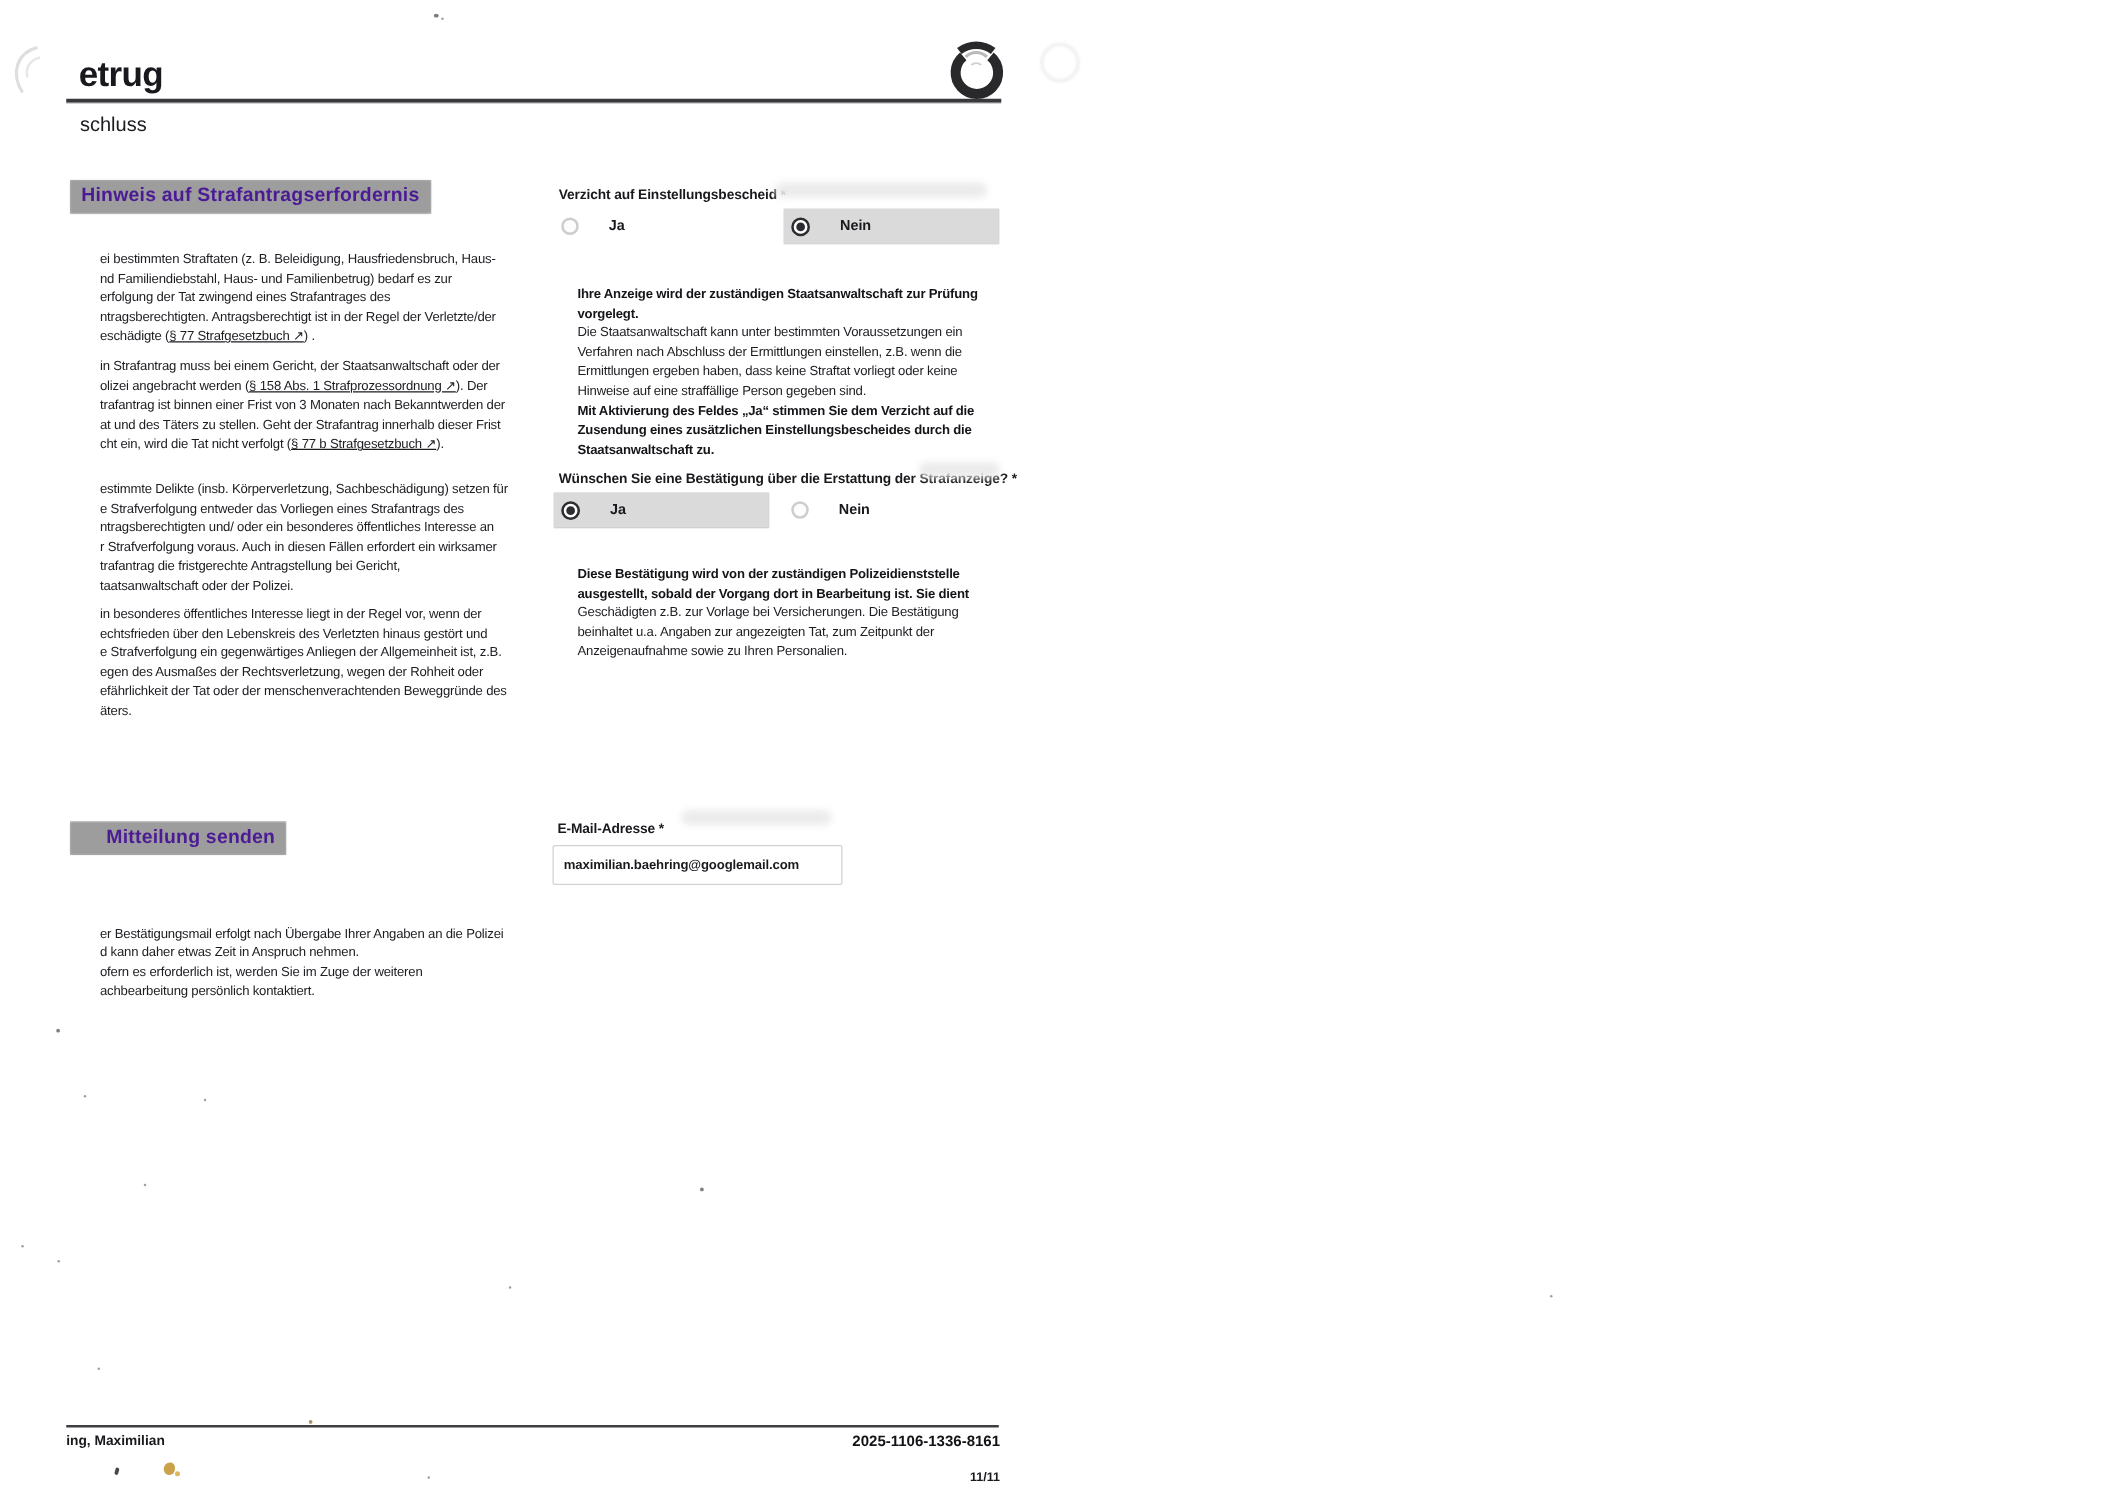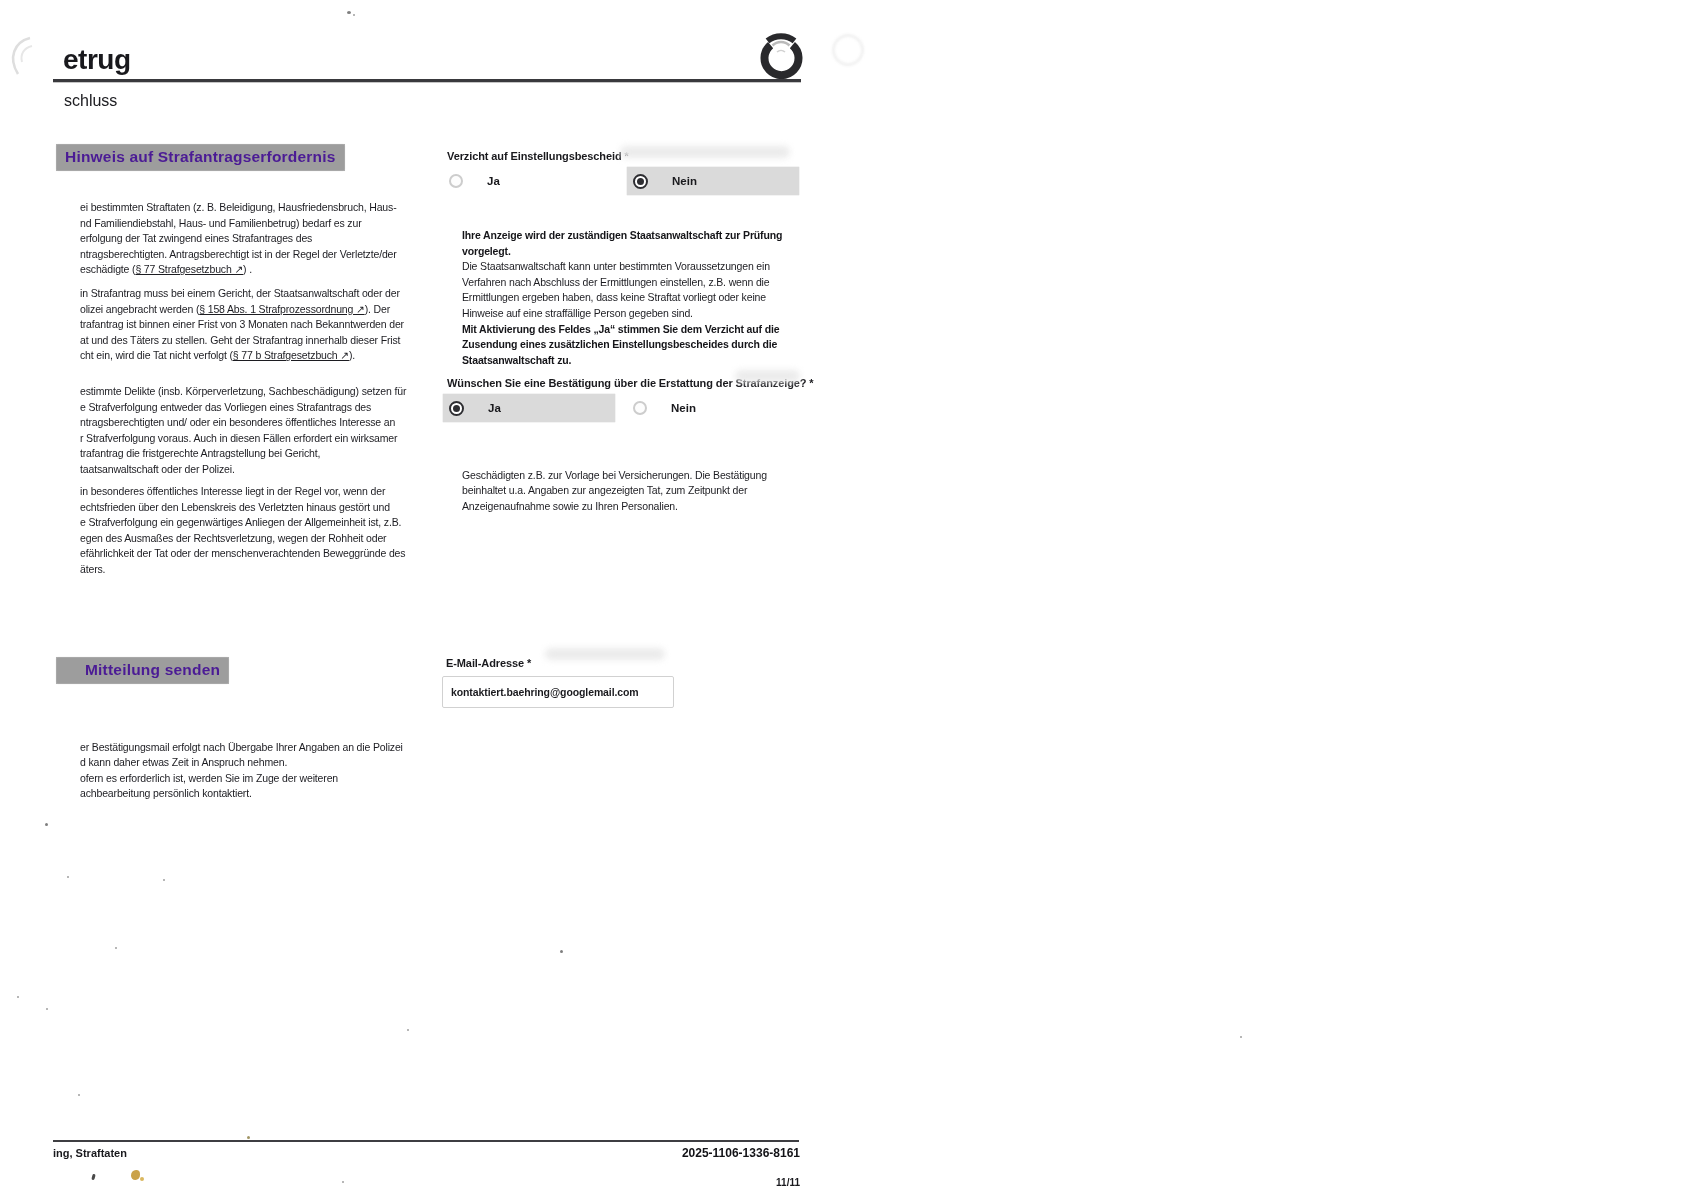--- a/index.html
+++ b/index.html
@@ -140,32 +140,33 @@
 
     <div class="opt selbg" style="left:443px;top:394px;width:172px;">
       <span class="radio sel"></span>
       <span class="opt-label">Ja</span>
     </div>
     <div class="opt" style="left:627px;top:394px;width:172px;">
       <span class="radio unsel"></span>
       <span class="opt-label">Nein</span>
     </div>
 
-    <p class="para" style="left:446px;top:436px;"><span>
+    <p class="para" style="left:446px;top:436px;"><span class="b">Diese Bestätigung wird von der zuständigen Polizeidienststelle
+ausgestellt, sobald der Vorgang dort in Bearbeitung ist. Sie dient</span><span>
 Geschädigten z.B. zur Vorlage bei Versicherungen. Die Bestätigung
 beinhaltet u.a. Angaben zur angezeigten Tat, zum Zeitpunkt der
 Anzeigenaufnahme sowie zu Ihren Personalien.</span></p>
 
     <div class="field-label" style="left:446px;top:657px;">E-Mail-Adresse *</div>
     <div class="email-box">
-      <span class="email-value">kontaktiert.baehring@googlemail.com</span>
+      <span class="email-value">maximilian.baehring@googlemail.com</span>
     </div>
 
     <div class="footer-rule"></div>
-    <div class="footer-name">ing, Straftaten</div>
+    <div class="footer-name">ing, Maximilian</div>
     <div class="footer-ref">2025-1106-1336-8161</div>
     <div class="footer-page">11/11</div>
 
     <svg style="position:absolute;left:2px;top:34px;" width="40" height="50" viewBox="0 0 40 50">
       <path d="M 28 4 C 12 8, 6 24, 16 40" fill="none" stroke="#dcdcdc" stroke-width="2.5"></path>
       <path d="M 30 12 C 22 14, 18 20, 20 28" fill="none" stroke="#e5e5e5" stroke-width="2"></path>
     </svg>
     <div class="ghost-ring"></div>
 
     <div class="smudge" style="left:620px;top:146px;width:170px;height:12px;"></div>

